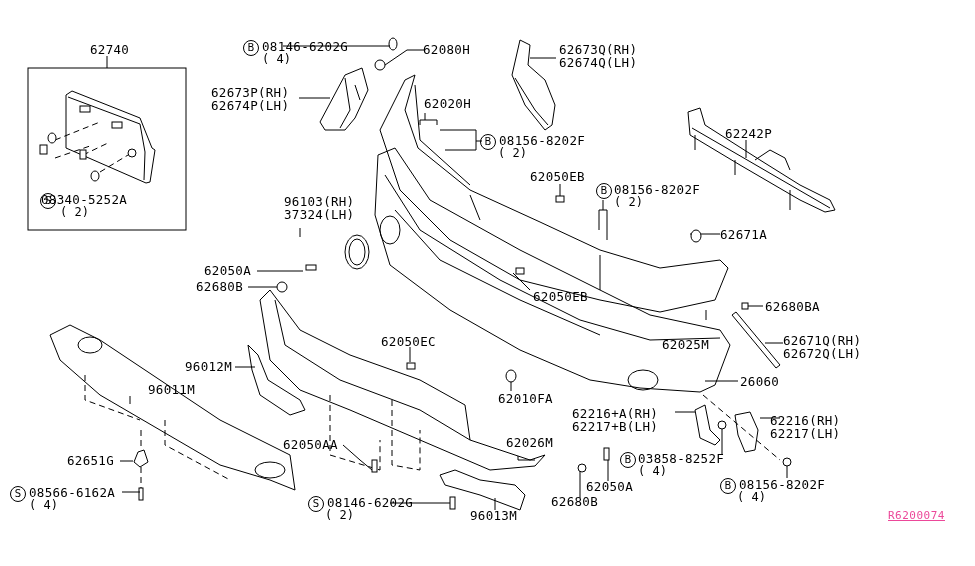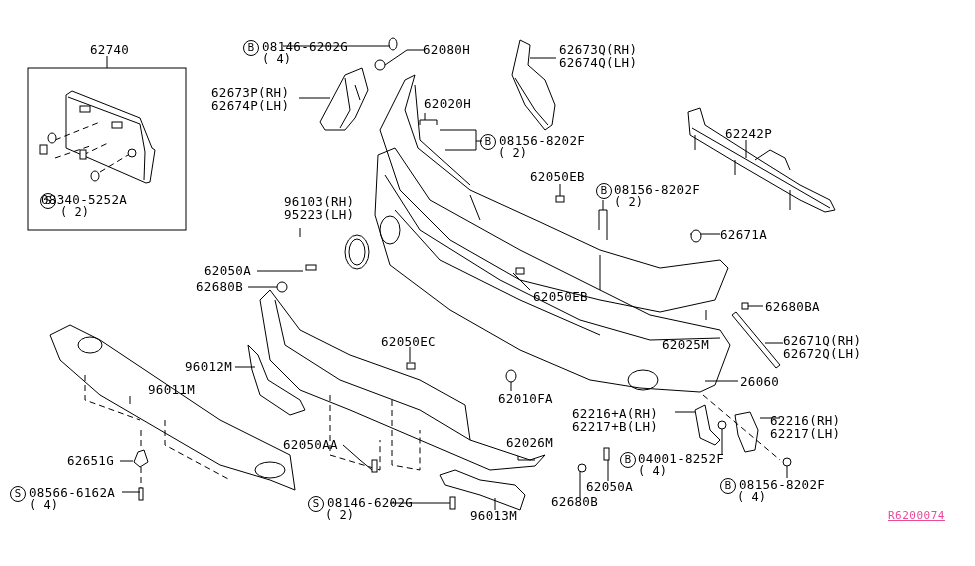--- a/index.html
+++ b/index.html
@@ -199,21 +199,21 @@
 
   <span class="lbl" style="left:725px;top:127px">62242P</span>
 
   <span class="lbl" style="left:530px;top:170px">62050EB</span>
 
   <span class="circ" style="left:596px;top:183px">B</span>
   <span class="lbl" style="left:614px;top:183px">08156-8202F</span>
   <span class="qty" style="left:614px;top:196px">( 2)</span>
 
   <span class="lbl" style="left:284px;top:195px">96103(RH)</span>
-  <span class="lbl" style="left:284px;top:208px">95223(LH)</span>
+  <span class="lbl" style="left:284px;top:208px">37324(LH)</span>
 
   <span class="lbl" style="left:720px;top:228px">62671A</span>
 
   <span class="lbl" style="left:204px;top:264px">62050A</span>
   <span class="lbl" style="left:196px;top:280px">62680B</span>
 
   <span class="lbl" style="left:533px;top:290px">62050EB</span>
 
   <span class="lbl" style="left:765px;top:300px">62680BA</span>
 
@@ -238,21 +238,21 @@
   <span class="lbl" style="left:770px;top:414px">62216(RH)</span>
   <span class="lbl" style="left:770px;top:427px">62217(LH)</span>
 
   <span class="lbl" style="left:67px;top:454px">62651G</span>
 
   <span class="lbl" style="left:283px;top:438px">62050AA</span>
 
   <span class="lbl" style="left:506px;top:436px">62026M</span>
 
   <span class="circ" style="left:620px;top:452px">B</span>
-  <span class="lbl" style="left:638px;top:452px">04001-8252F</span>
+  <span class="lbl" style="left:638px;top:452px">03858-8252F</span>
   <span class="qty" style="left:638px;top:465px">( 4)</span>
 
   <span class="circ" style="left:10px;top:486px">S</span>
   <span class="lbl" style="left:29px;top:486px">08566-6162A</span>
   <span class="qty" style="left:29px;top:499px">( 4)</span>
 
   <span class="lbl" style="left:586px;top:480px">62050A</span>
 
   <span class="circ" style="left:720px;top:478px">B</span>
   <span class="lbl" style="left:739px;top:478px">08156-8202F</span>

